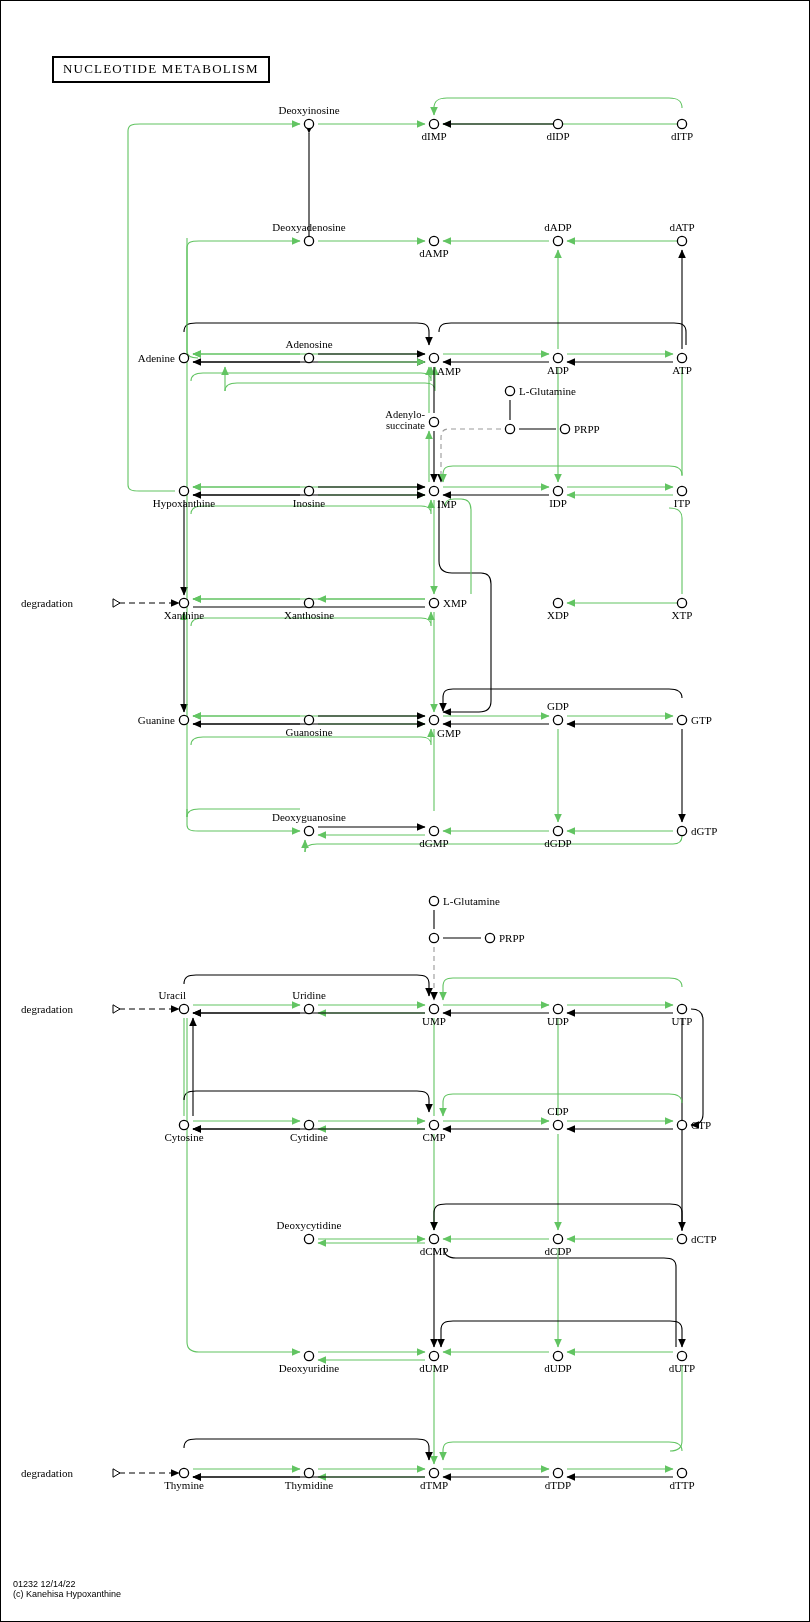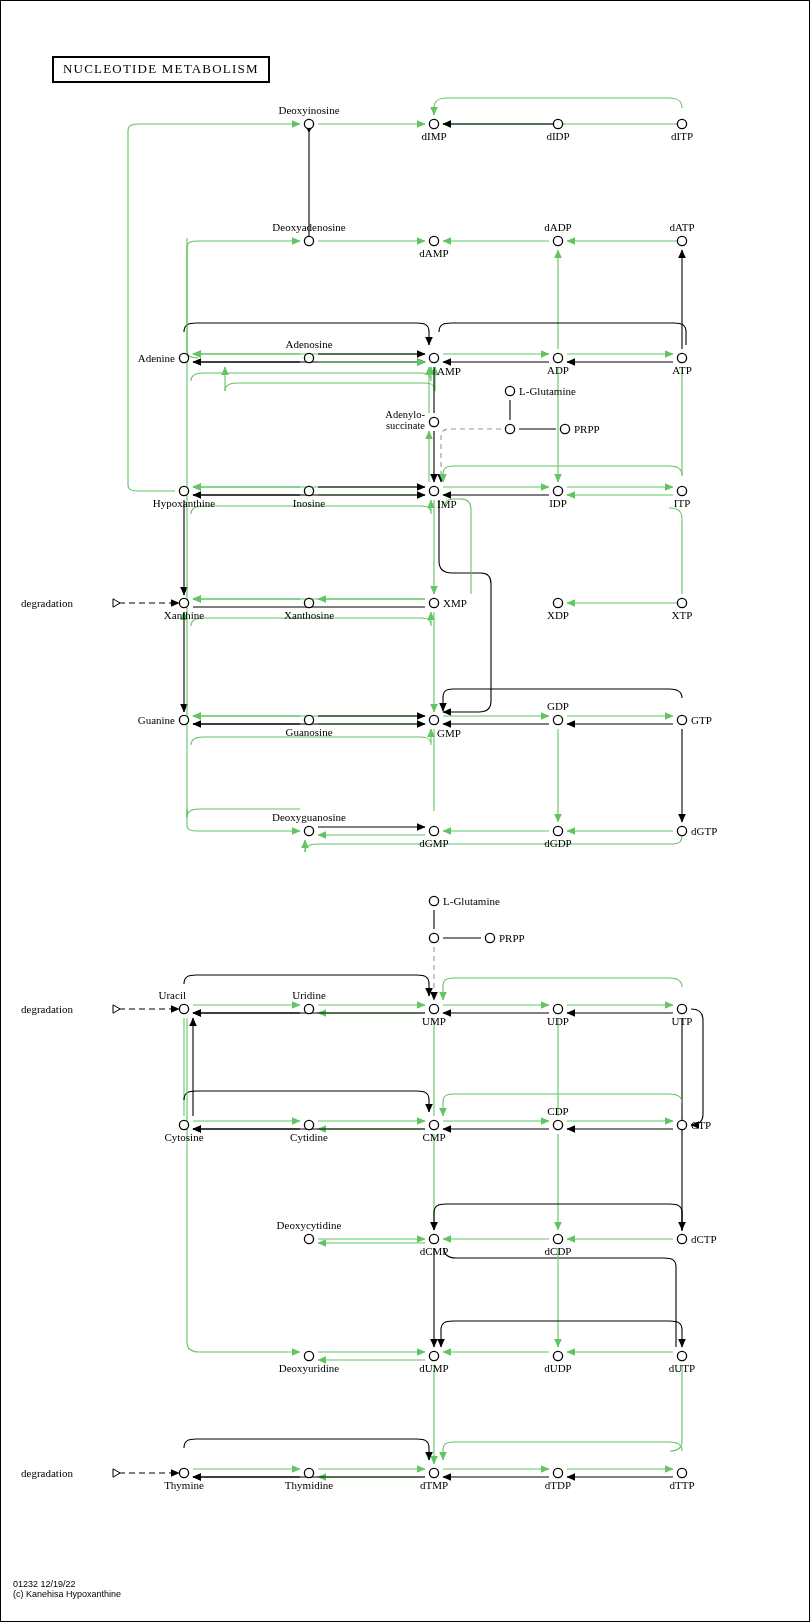--- a/index.html
+++ b/index.html
@@ -368,17 +368,17 @@
         <text x="308" y="1488" text-anchor="middle" class="lbl">Thymidine</text>
         <text x="433" y="1488" text-anchor="middle" class="lbl">dTMP</text>
         <text x="557" y="1488" text-anchor="middle" class="lbl">dTDP</text>
         <text x="681" y="1488" text-anchor="middle" class="lbl">dTTP</text>
       </g>
   </svg>
 
   <div id="title-box">NUCLEOTIDE METABOLISM</div>
 
   <div id="footer">
-    <div>01232 12/19/22</div>
+    <div>01232 12/14/22</div>
     <div>(c) Kanehisa Hypoxanthine</div>
   </div>
 
 </div>
 
 </body></html>

